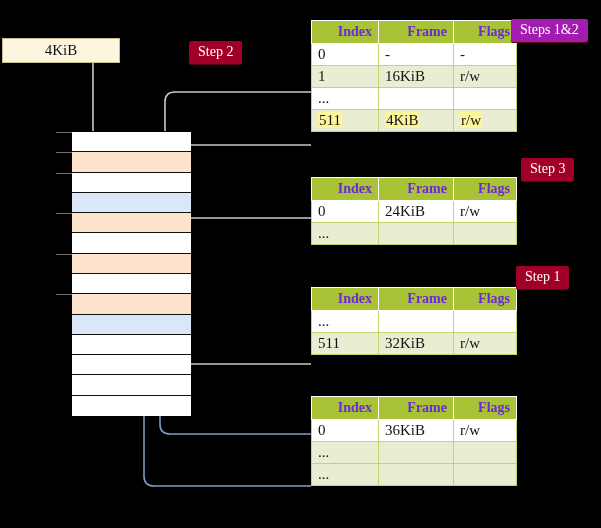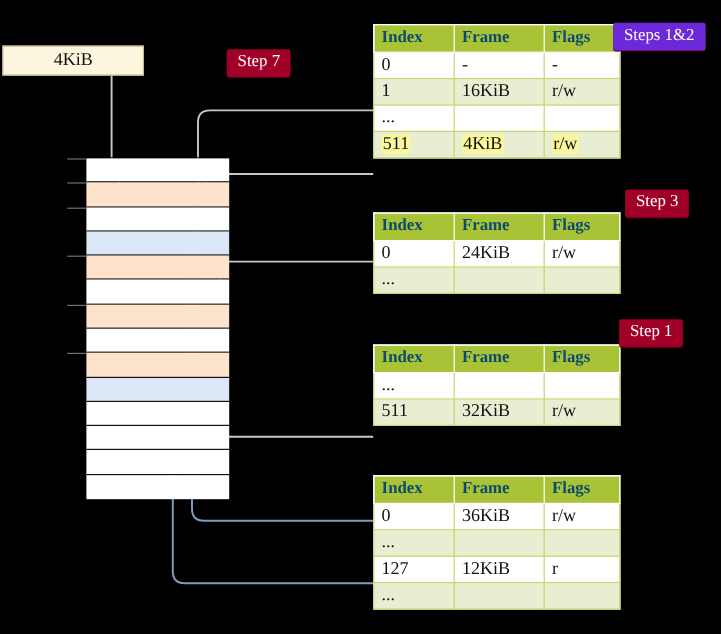--- a/index.html
+++ b/index.html
@@ -83,23 +83,23 @@
   .ptable {
     position: absolute;
     border-collapse: collapse;
     border: 1px solid #9fbf3b;
     font-size: 14px;
     background: #ffffff;
     table-layout: fixed;
   }
   .ptable th {
     background: #a8c336;
-    color: #0c4a6e;
+    color: #6d28d9;
     font-weight: bold;
-    text-align: left;
+    text-align: right;
     padding: 3px 6px;
     border: 1px solid #ffffff;
     font-size: 14px;
   }
   .ptable td {
     border: 1px solid #c3d66e;
     padding: 2px 6px;
     color: #111111;
     height: 20px;
     box-sizing: border-box;
@@ -282,34 +282,29 @@
           <tr>
             <td class="col-index">0</td>
             <td class="col-frame">36KiB</td>
             <td class="col-flags">r/w</td>
           </tr>
           <tr class="alt">
             <td class="col-index">...</td>
             <td class="col-frame"></td>
             <td class="col-flags"></td>
           </tr>
-          <tr>
-            <td class="col-index">127</td>
-            <td class="col-frame">12KiB</td>
-            <td class="col-flags">r</td>
-          </tr>
           <tr class="alt">
             <td class="col-index">...</td>
             <td class="col-frame"></td>
             <td class="col-flags"></td>
           </tr>
         </tbody>
       </table>
     </div>
 
   <div id="badges-host">
-      <div class="badge" style="left: 189px; top: 41px; background: rgb(160, 0, 40);">Step 7</div>
-      <div class="badge" style="left: 511px; top: 19px; background: #6d28d9;">Steps 1&amp;2</div>
+      <div class="badge" style="left: 189px; top: 41px; background: rgb(160, 0, 40);">Step 2</div>
+      <div class="badge" style="left: 511px; top: 19px; background: #a21caf;">Steps 1&amp;2</div>
       <div class="badge" style="left: 521px; top: 158px; background: rgb(160, 0, 40);">Step 3</div>
       <div class="badge" style="left: 516px; top: 266px; background: rgb(160, 0, 40);">Step 1</div>
     </div>
 
 </div>
 
 </body></html>

